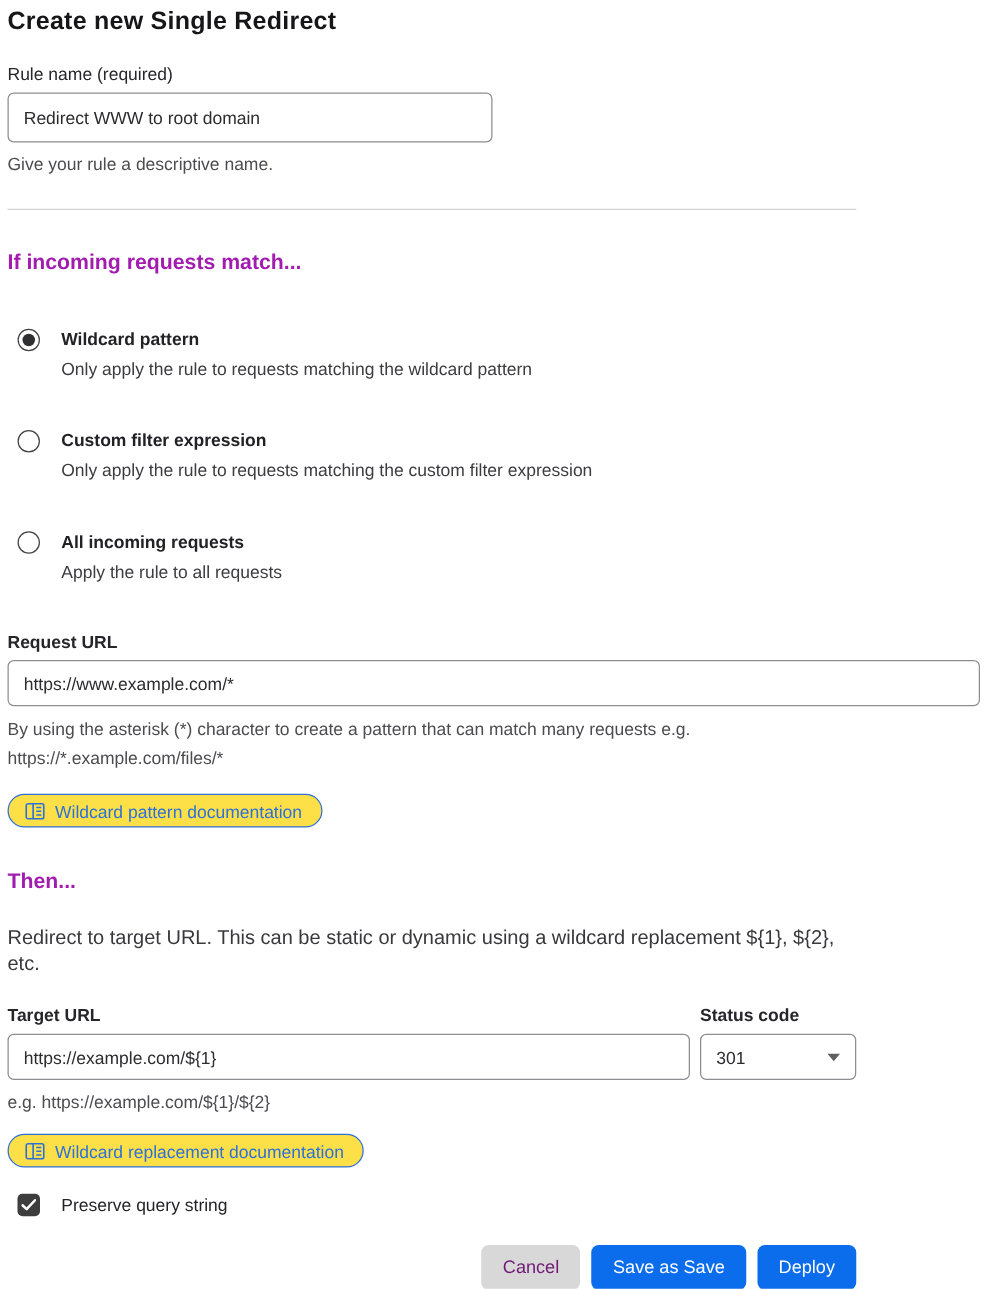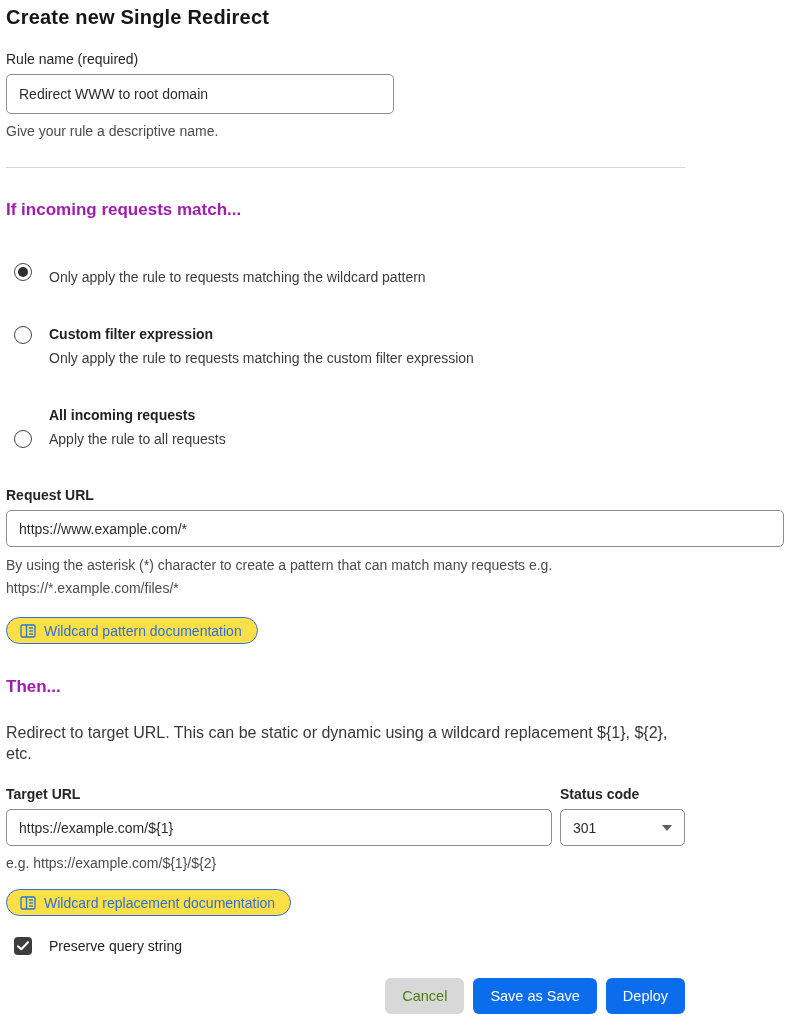--- a/index.html
+++ b/index.html
@@ -37,21 +37,21 @@
   }
   .text-input.full{width:778px;height:37px;}
   .helper{font-size:14px;color:var(--text-helper);margin-top:6px;line-height:23px;}
 
   .divider{border:none;border-top:1px solid var(--divider);margin:24px 0 0 0;}
 
   .section-heading{font-size:17px;font-weight:700;color:#a21caf;margin-top:32px;}
 
   .radio-group{margin-top:42px;}
   .radio-option{display:flex;align-items:flex-start;margin-bottom:39px;cursor:pointer;}
-  .radio-option:last-child{margin-bottom:17px;align-items:flex-end;}
+  .radio-option:last-child{margin-bottom:17px;}
   .radio-dot{
     flex:0 0 auto;width:18px;height:18px;border-radius:50%;
     border:1.5px solid #454547;margin:1px 0 0 8px;position:relative;background:#fff;
   }
   .radio-dot.selected::after{
     content:"";position:absolute;left:3px;top:3px;right:3px;bottom:3px;
     border-radius:50%;background:#2f2f31;
   }
   .radio-texts{margin-left:17px;}
   .radio-label{font-size:14px;font-weight:700;color:#222226;line-height:18px;}
@@ -87,21 +87,21 @@
   }
   .checkbox svg{display:block;}
   .checkbox-label{font-size:14px;color:#232327;margin-left:17px;}
 
   .actions{display:flex;justify-content:flex-end;gap:9px;margin-top:23px;}
   .btn{
     height:36px;border:none;border-radius:6px;padding:0 17px;
     font-size:14.5px;cursor:pointer;
     font-family:"Liberation Sans","DejaVu Sans",sans-serif;
   }
-  .btn-cancel{background:var(--cancel-gray);color:#4d7c0f;}
+  .btn-cancel{background:var(--cancel-gray);color:#701a75;}
   .btn-primary{background:var(--primary-blue);color:#ffffff;}
 </style>
 </head>
 <body>
 
 <div class="page">
 
   <h1 class="page-title">Create new Single Redirect</h1>
 
   <div class="field-label">Rule name (required)</div>
@@ -109,20 +109,21 @@
   <div class="helper">Give your rule a descriptive name.</div>
 
   <hr class="divider">
 
   <h2 class="section-heading">If incoming requests match...</h2>
 
   <div class="radio-group">
     <div class="radio-option">
       <span class="radio-dot selected"></span>
       <span class="radio-texts">
+        <div class="radio-label">Wildcard pattern</div>
         <div class="radio-desc">Only apply the rule to requests matching the wildcard pattern</div>
       </span>
     </div>
     <div class="radio-option">
       <span class="radio-dot"></span>
       <span class="radio-texts">
         <div class="radio-label">Custom filter expression</div>
         <div class="radio-desc">Only apply the rule to requests matching the custom filter expression</div>
       </span>
     </div>

